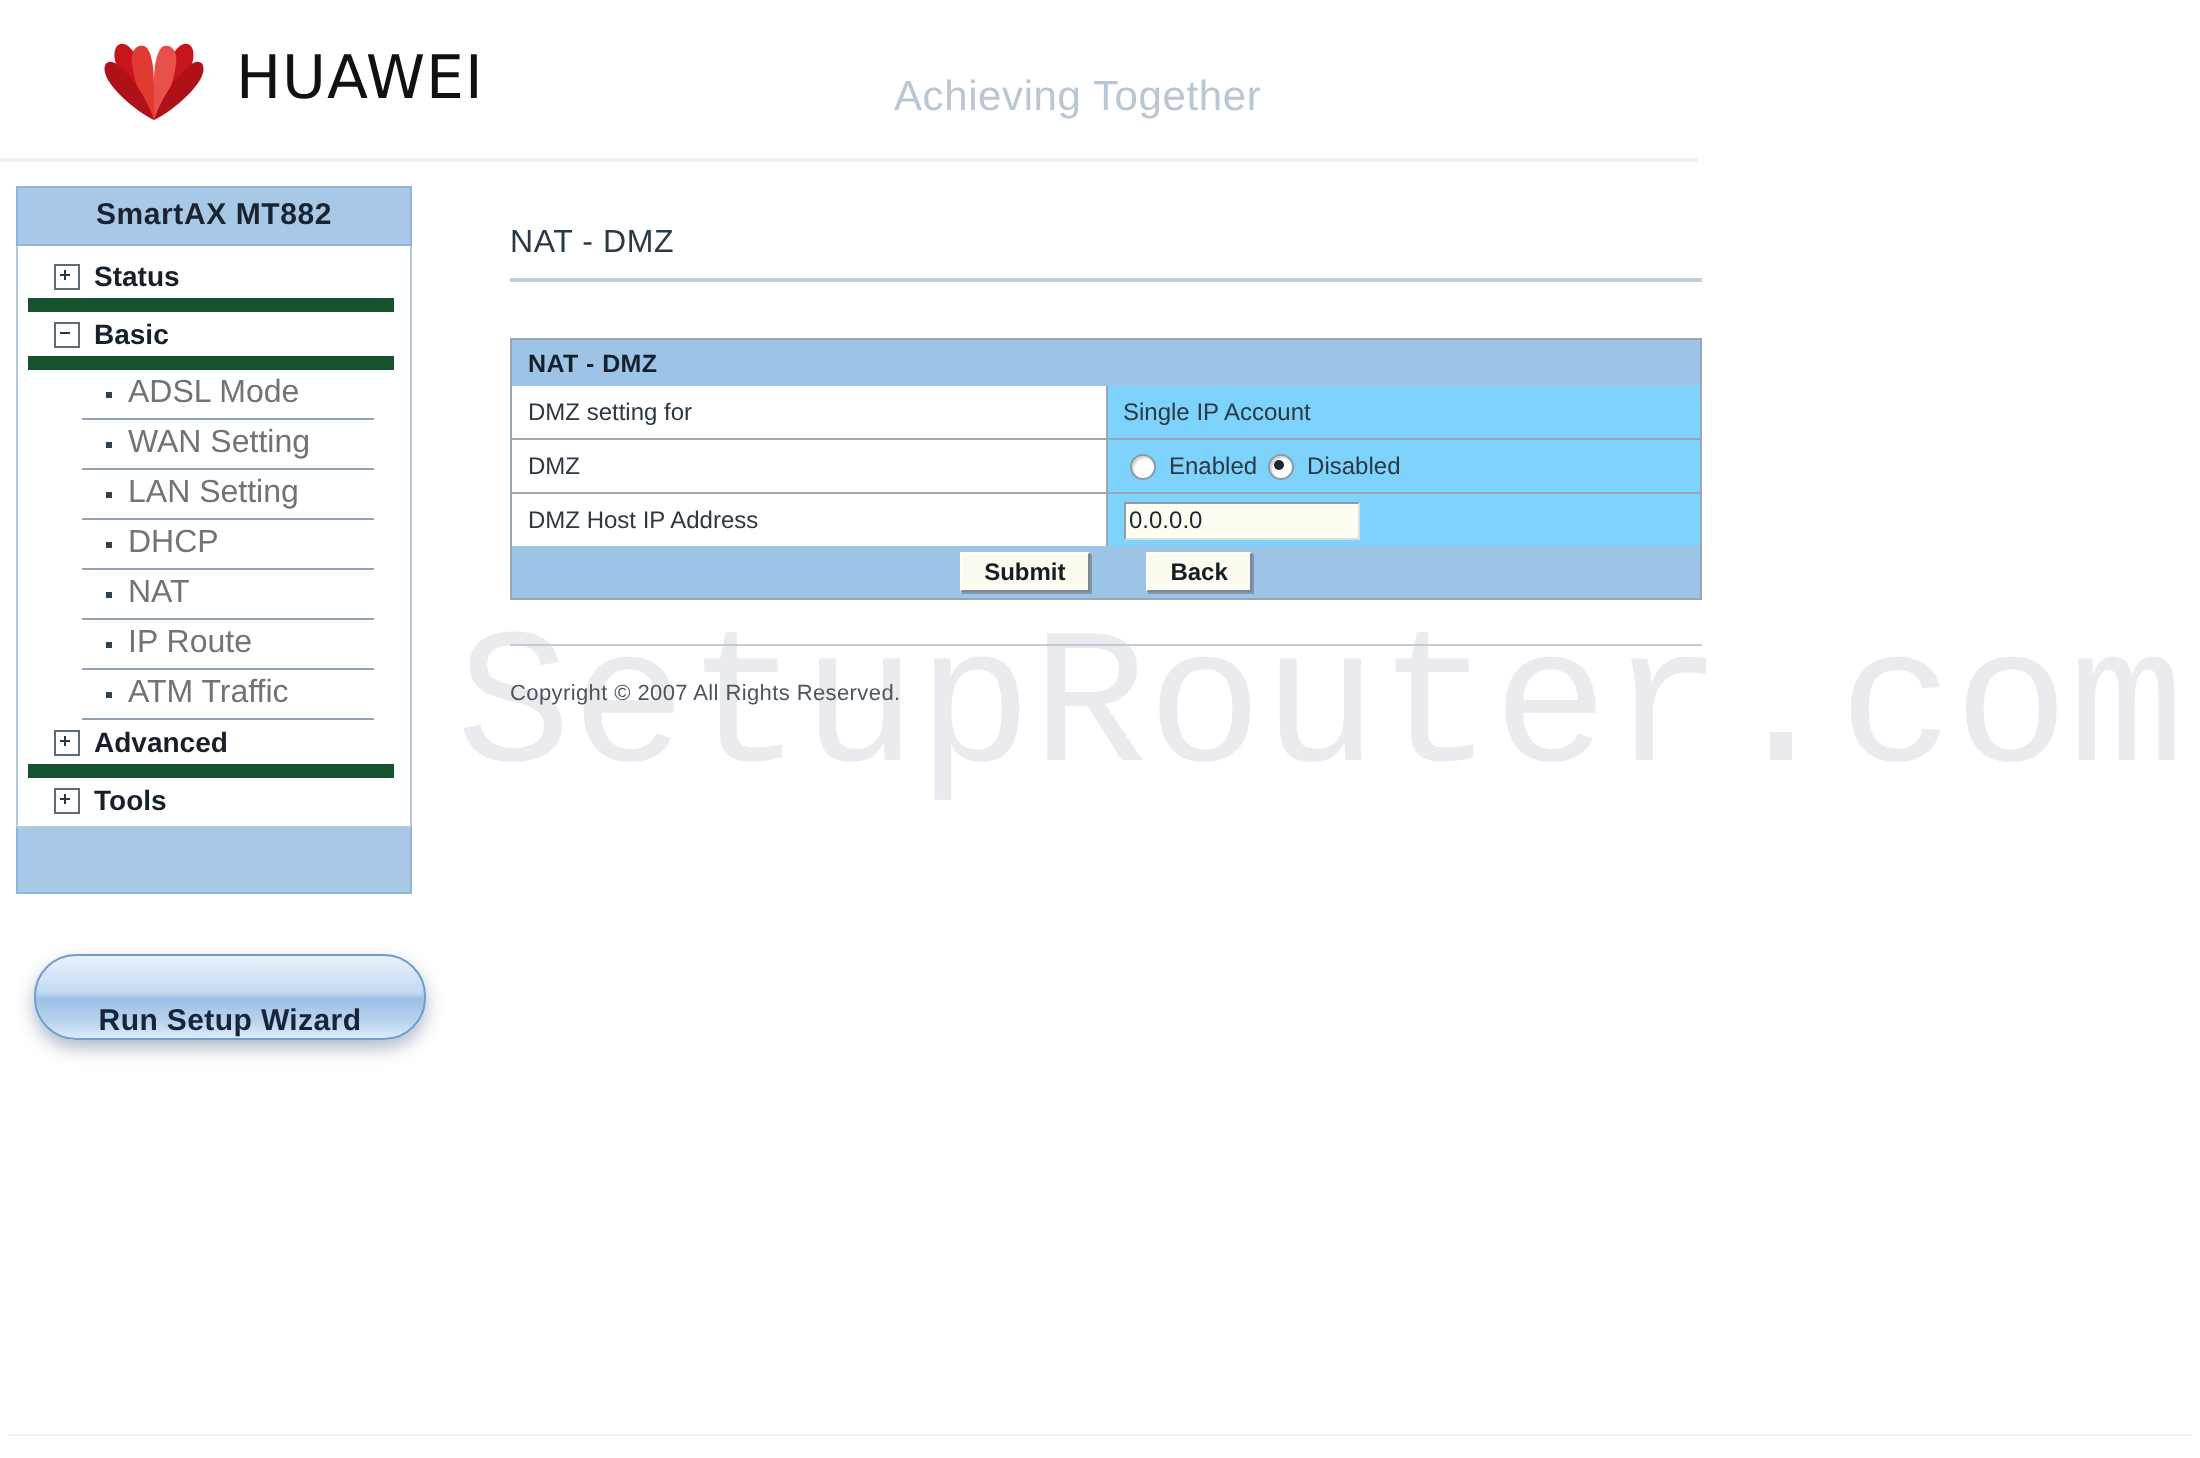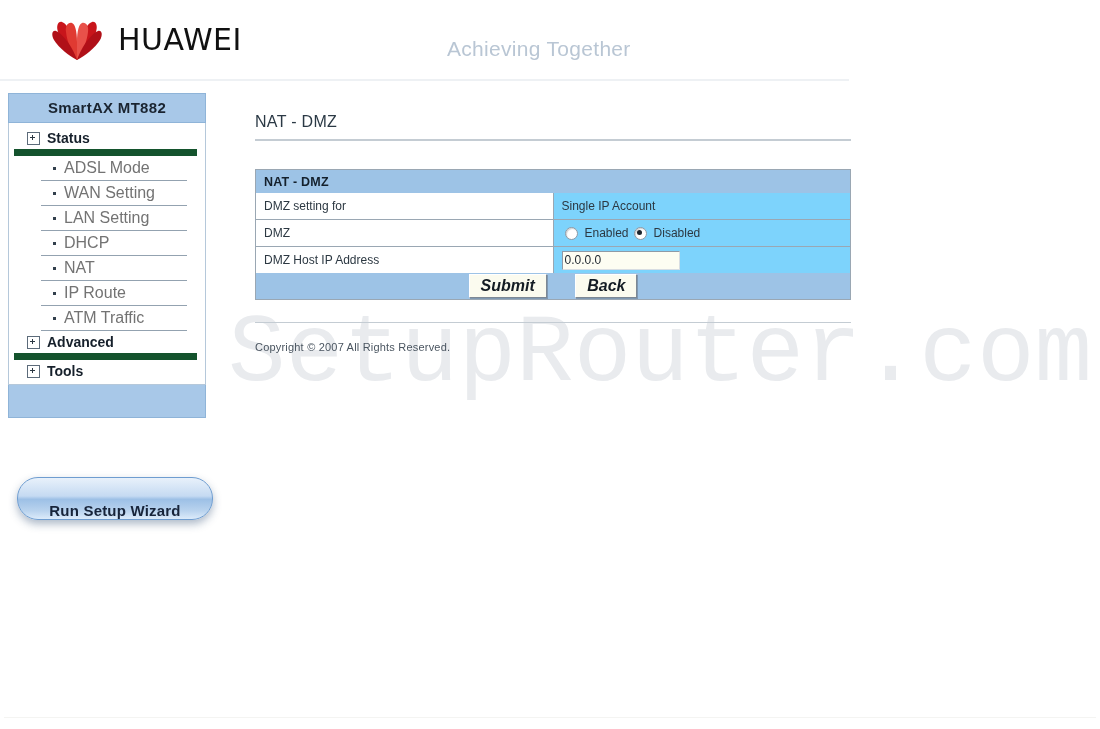--- a/index.html
+++ b/index.html
@@ -288,32 +288,31 @@
     outline: none;
   }
 
   .panel-foot {
     background: #9dc3e6;
     height: 26px;
     text-align: center;
   }
   .btn {
     font-family: "Liberation Sans", sans-serif;
-    font-size: 16px;
+    font-size: 12px;
     font-weight: bold;
     color: #141c24;
     background: #fbfbef;
     border: 1px solid #7d8894;
     border-top-color: #ffffff;
     border-left-color: #ffffff;
     padding: 2px 11px;
     margin: 0 12px;
     cursor: pointer;
     box-shadow: 1px 1px 0 rgba(90,100,112,0.45);
-    font-style: italic;
   }
 
   #content-rule {
     margin-top: 22px;
     border-top: 1px solid #c4ccd3;
     width: 596px;
   }
   #copyright {
     margin-top: 18px;
     font-size: 11px;
@@ -356,20 +355,24 @@
 
 <div id="sidebar">
   <div id="sidebar-title">SmartAX MT882</div>
   <div id="sidebar-menu">
 
     <div class="nav-top">
       <span class="expander plus"></span>
       <span class="label">Status</span>
     </div>
 
+    <div class="nav-top">
+      <span class="expander"></span>
+      <span class="label">Basic</span>
+    </div>
 
     <div class="nav-sub">
       <span class="bullet"></span>
       <span class="label">ADSL Mode</span>
     </div>
 
     <div class="nav-sub">
       <span class="bullet"></span>
       <span class="label">WAN Setting</span>
     </div>

